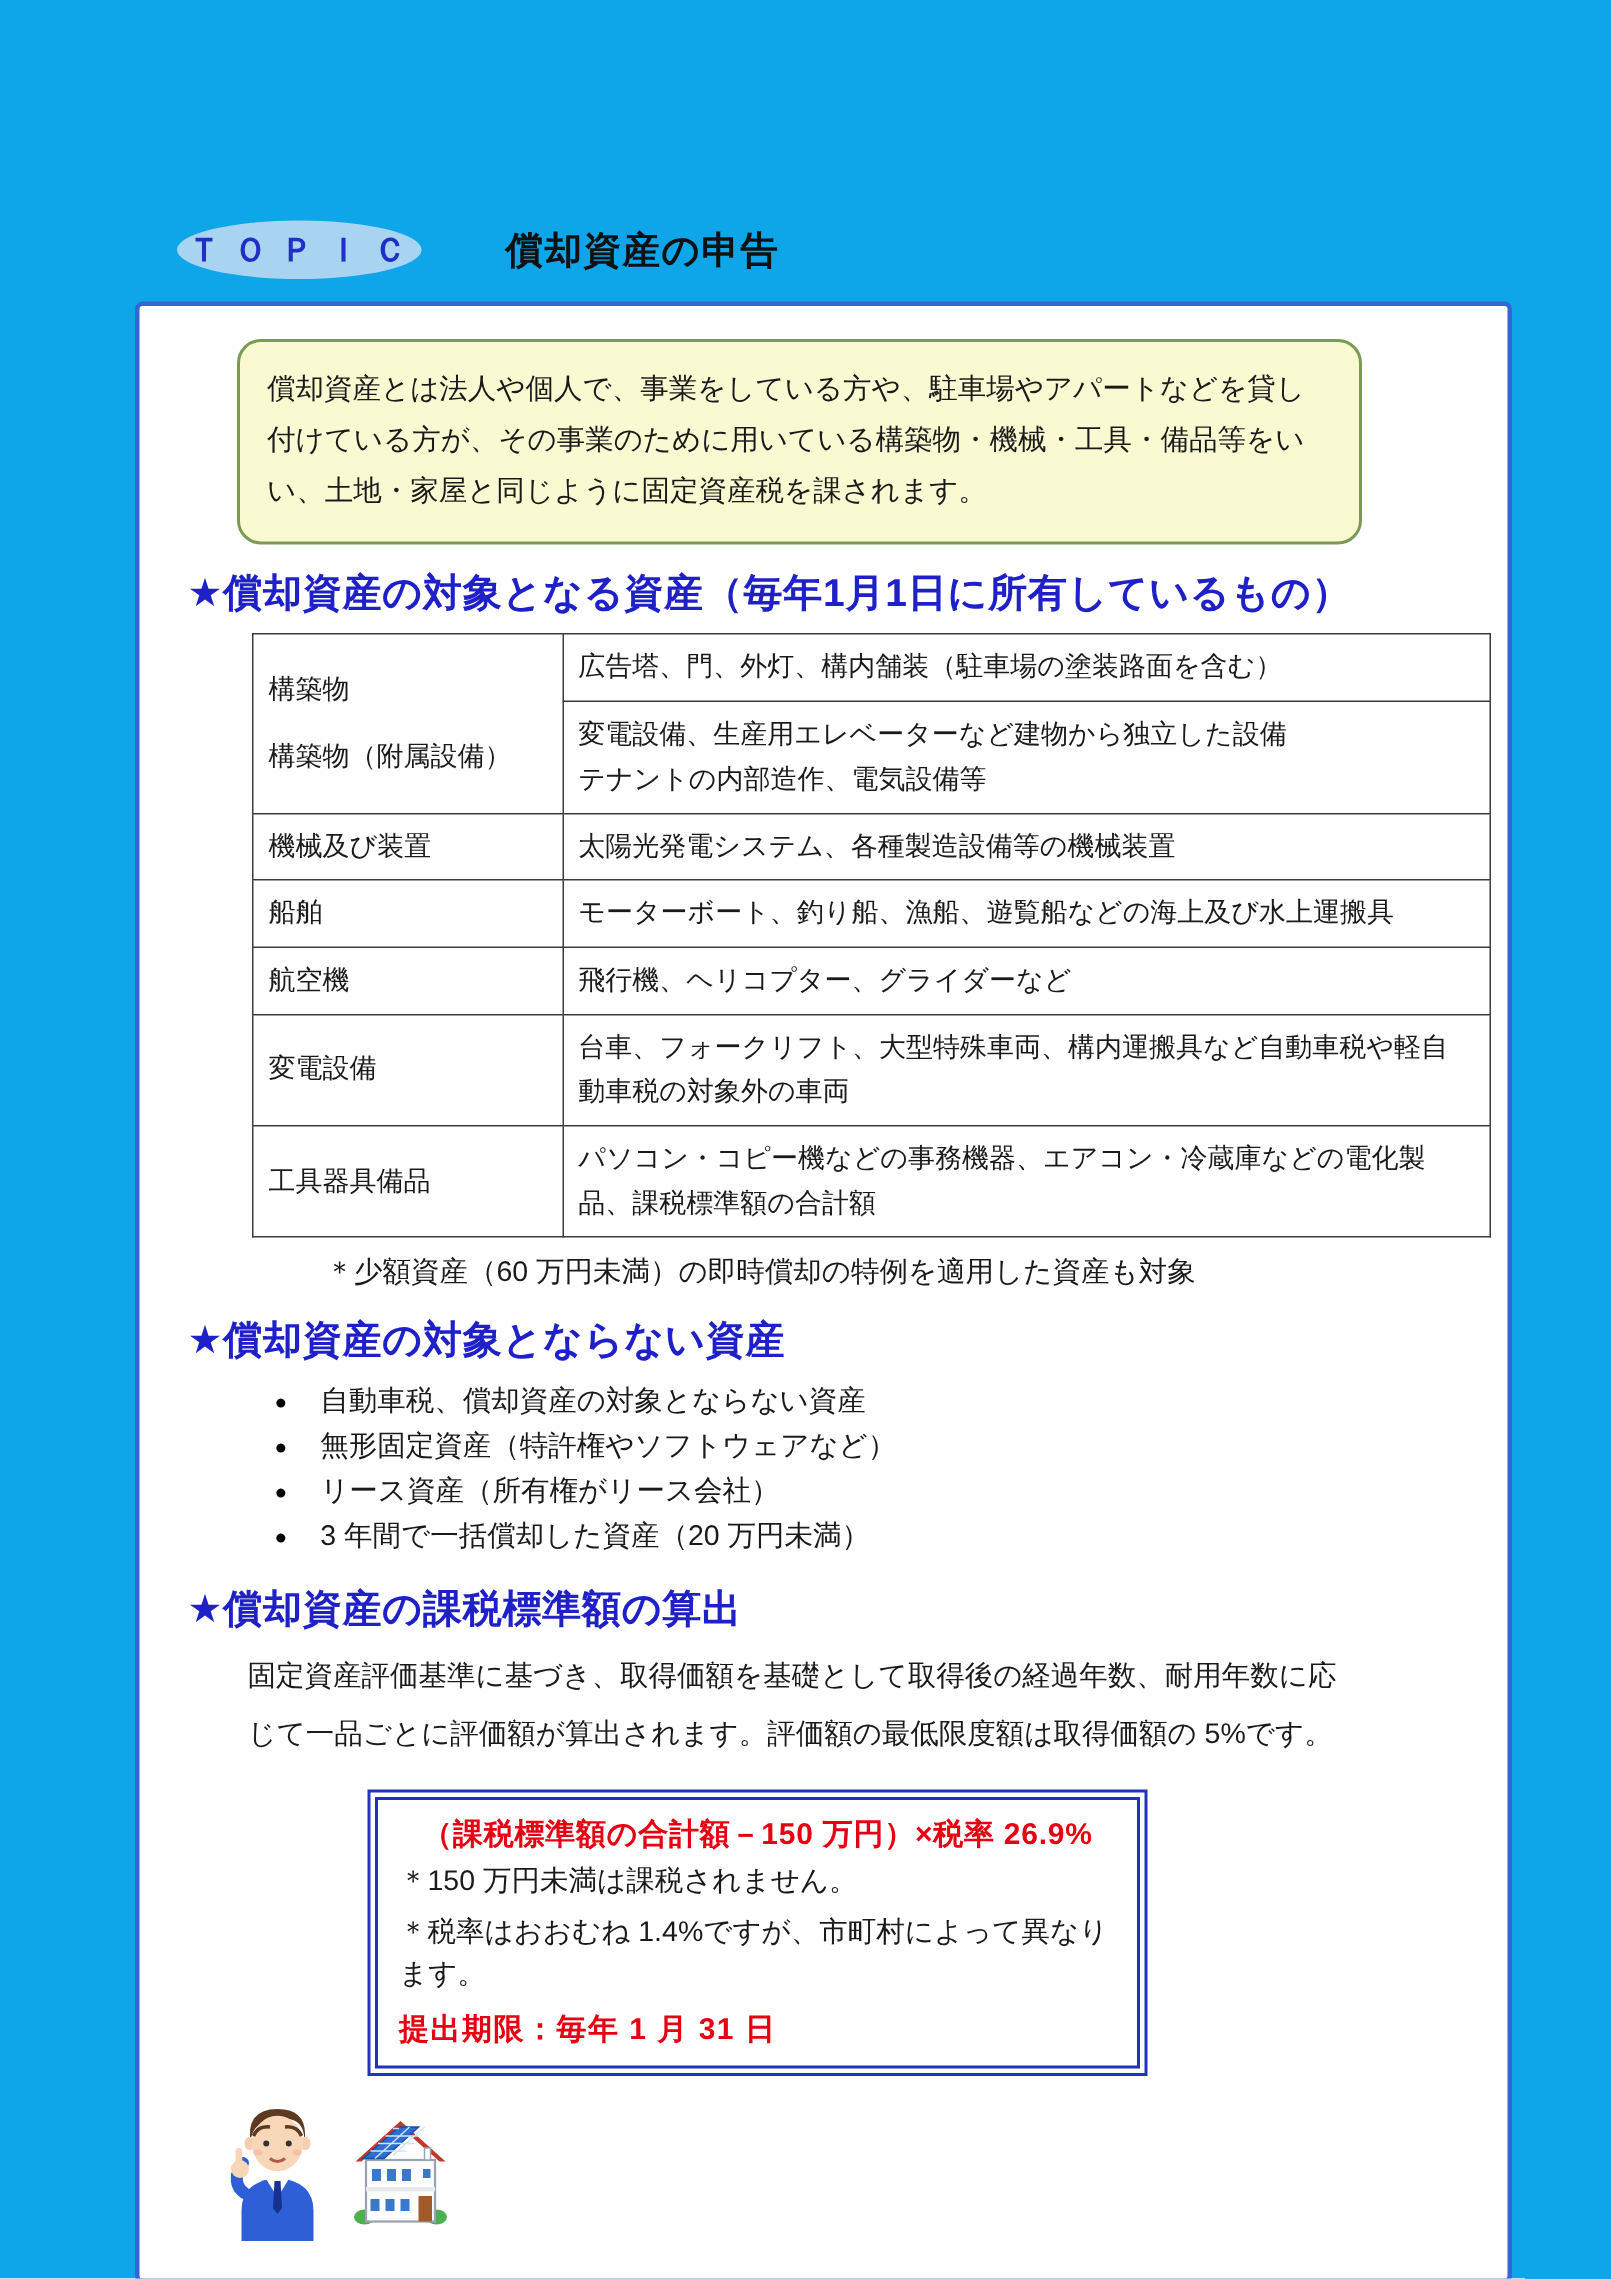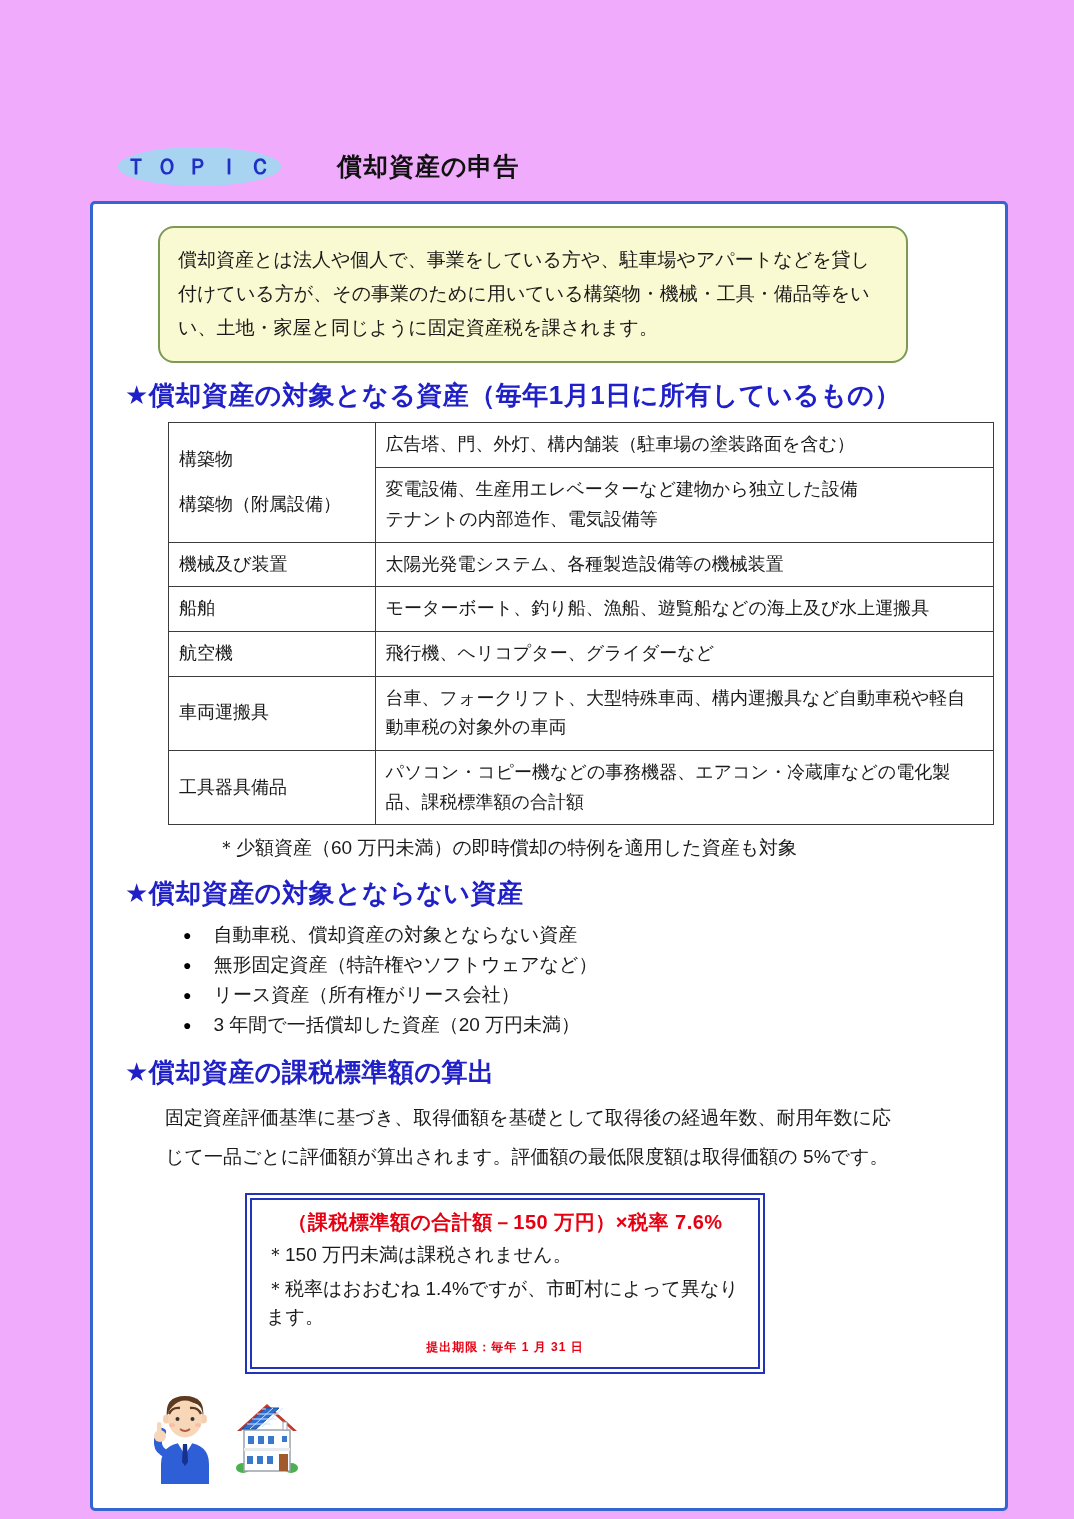--- a/index.html
+++ b/index.html
@@ -2,21 +2,21 @@
 <html><head>
 <meta charset="utf-8">
 <style>
   * { margin:0; padding:0; box-sizing:border-box; }
   body {
     background:#ffffff;
     font-family:"Liberation Sans","DejaVu Sans",sans-serif;
     color:#1c1c1c;
     width:1074px;
   }
-  .page { width:1074px; height:1519px; position:relative; background:#f0abfc; }
+  .page { width:1074px; height:1519px; position:relative; background:#0ea5e9; }
 
   
   .header-row { display:flex; align-items:center; padding:147px 0 0 118px; }
   .topic-oval {
     width:163px; height:39px; background:#a8d4f2; border-radius:50%;
     display:flex; align-items:center; justify-content:center;
     color:#2030c4; font-weight:bold; font-size:22px; letter-spacing:9px;
     padding-left:6px;
   }
   .doc-title { margin-left:56px; font-size:25px; font-weight:bold; color:#111; letter-spacing:1px; }
@@ -74,21 +74,21 @@
 
   .formula-outer {
     margin:16px 0 0 152px; width:520px;
     border:2px solid #2233bb; padding:3px; background:#fff;
   }
   .formula-inner {
     border:2px solid #2233bb; padding:9px 14px 11px 14px;
   }
   .formula-line { text-align:center; color:#e60012; font-weight:bold; font-size:20px; letter-spacing:0.5px; }
   .formula-note { font-size:19px; color:#1a1a1a; margin-top:5px; line-height:1.5; }
-  .deadline-line { text-align:center; color:#e60012; font-weight:bold; font-size:12px; margin-top:7px; letter-spacing:1px; }
+  .deadline-line { color:#e60012; font-weight:bold; font-size:20px; margin-top:7px; letter-spacing:1px; }
 
   
   .bottom-row { display:flex; align-items:flex-start; margin:16px 0 0 56px; }
   .person-icon { flex:0 0 auto; margin-top:2px; }
   .callout-box {
     flex:0 0 auto; margin-left:10px; width:648px;
     background:#dcf4df; border:2px solid #3fae5a; border-radius:16px;
     padding:14px 18px 16px 18px; font-size:19px; line-height:1.8; color:#1a1a1a;
   }
   .callout-box span { display:block; }
@@ -137,21 +137,21 @@
         </tr>
         <tr>
           <td class="cat">船舶</td>
           <td class="desc">モーターボート、釣り船、漁船、遊覧船などの海上及び水上運搬具</td>
         </tr>
         <tr>
           <td class="cat">航空機</td>
           <td class="desc">飛行機、ヘリコプター、グライダーなど</td>
         </tr>
         <tr>
-          <td class="cat">車両運搬具</td>
+          <td class="cat">変電設備</td>
           <td class="desc">台車、フォークリフト、大型特殊車両、構内運搬具など自動車税や軽自動車税の対象外の車両</td>
         </tr>
         <tr>
           <td class="cat">工具器具備品</td>
           <td class="desc">パソコン・コピー機などの事務機器、エアコン・冷蔵庫などの電化製品、課税標準額の合計額</td>
         </tr>
       </tbody>
     </table>
 
     <div class="table-note">＊少額資産（60 万円未満）の即時償却の特例を適用した資産も対象</div>
@@ -177,21 +177,21 @@
     </ul>
 
     <div class="sec-heading">★償却資産の課税標準額の算出</div>
     <div class="calc-body">
       <span>固定資産評価基準に基づき、取得価額を基礎として取得後の経過年数、耐用年数に応</span>
       <span>じて一品ごとに評価額が算出されます。評価額の最低限度額は取得価額の 5%です。</span>
     </div>
 
     <div class="formula-outer">
       <div class="formula-inner">
-        <div class="formula-line">（課税標準額の合計額－150 万円）×税率 7.6%</div>
+        <div class="formula-line">（課税標準額の合計額－150 万円）×税率 26.9%</div>
         <div class="formula-note">＊150 万円未満は課税されません。</div>
         <div class="formula-note">＊税率はおおむね 1.4%ですが、市町村によって異なります。</div>
         <div class="deadline-line">提出期限：毎年 1 月 31 日</div>
       </div>
     </div>
 
     <div class="bottom-row">
       <span class="person-icon">
         <svg width="68" height="94" viewBox="0 0 68 94">
           <path d="M18 26 Q15 4 36 4 Q57 4 54 26 Q54 13 45 11 Q33 8 28 13 Q19 15 18 26 Z" fill="#5d3a1f"></path>

